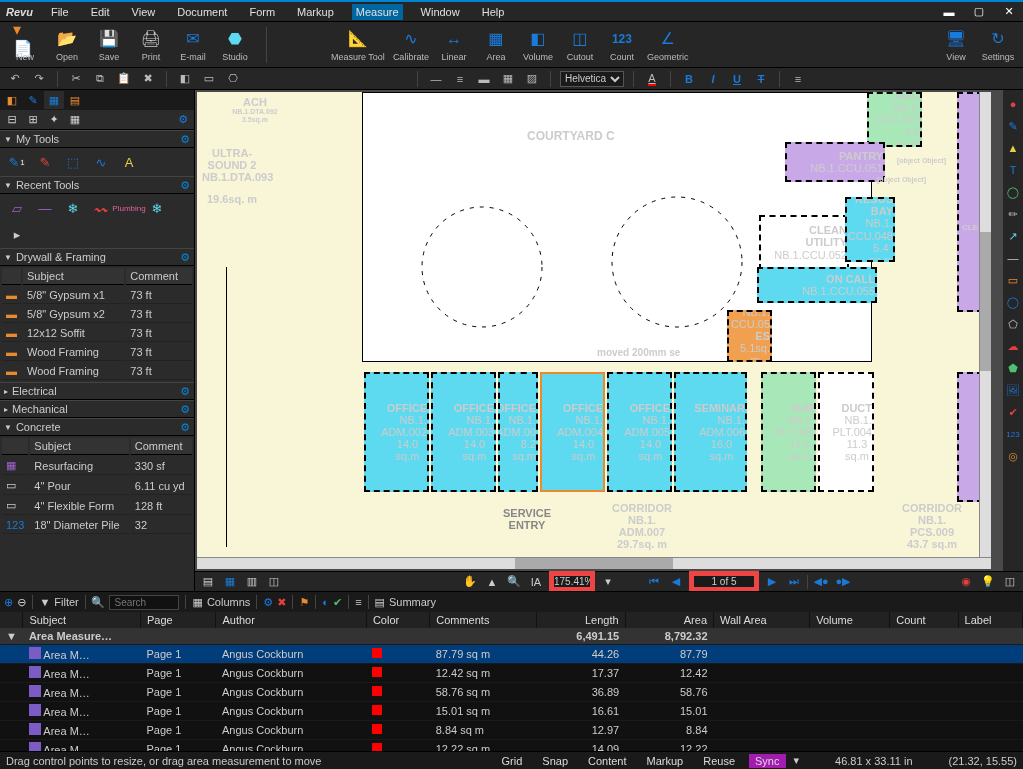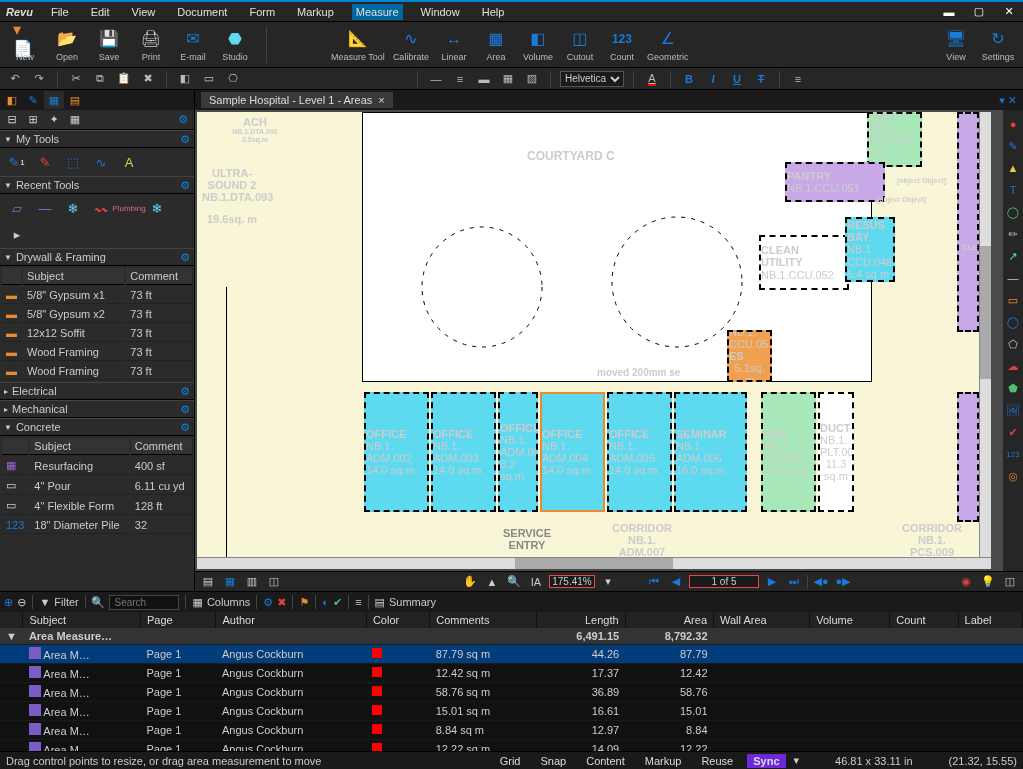--- a/index.html
+++ b/index.html
@@ -53,52 +53,52 @@
 .centerwrap { flex:1; display:flex; flex-direction:column; min-width:0; }
 .doctab { height:20px; background:#1a1a1a; display:flex; align-items:center; padding:0 6px; }
 .doctab .tab { background:#3a3a3a; color:#ddd; padding:2px 8px; font-size:10px; display:flex;align-items:center;gap:6px;}
 .doctab .spacer{flex:1;}
 .canvas { flex:1; background:#4a4a4a; position:relative; overflow:hidden; display:flex; }
 .canvas .plan { flex:1; background:#f9f6d8; position:relative; margin:2px 12px 2px 2px; overflow:hidden;}
 .canvas .rsidebar { width:20px; background:#262626; display:flex; flex-direction:column; gap:6px; align-items:center; padding:6px 0;}
 .canvas .rsidebar .rt { width:16px;height:16px;display:flex;align-items:center;justify-content:center;font-size:11px;}
 
 
-.room { position:absolute; border:2px dashed #000; font-size:8px; text-align:center; display:flex; flex-direction:column; justify-content:center; align-items:flex-start; line-height:1.1; overflow:hidden;}
+.room { position:absolute; border:2px dashed #000; font-size:8px; text-align:center; display:flex; flex-direction:column; justify-content:center; align-items:flex-end; line-height:1.1; overflow:hidden;padding-left:22px;}
 .room.cyan { background:#5dd9f0; }
 .room.green { background:#a8e8b8; }
 .room.purple { background:#c9a8e8; }
 .room.orange { background:#f0a04e; }
 .room.white { background:#fff; }
 .plan .label { position:absolute; font-size:9px; font-weight:bold; text-align:center; line-height:1.1;}
 
 
 .canvasbar { height:20px; background:#262626; display:flex; align-items:center; padding:0 4px; gap:4px; font-size:10px; border-top:1px solid #000;}
 .canvasbar .btn { width:18px; height:16px; display:flex;align-items:center;justify-content:center;}
 .canvasbar .spacer{flex:1;}
-.canvasbar input[type=text]{ width:46px; background:#1a1a1a; border:1px solid #ef4444; color:#ccc; font-size:10px; text-align:center;}
+.canvasbar input[type=text]{ width:46px; background:#1a1a1a; border:5px solid #ef4444; color:#ccc; font-size:10px; text-align:center;}
 
 
 .markups { height:160px; background:#111; border-top:1px solid #000; display:flex; flex-direction:column; }
 .markups .mtoolbar { height:20px; background:#1a1a1a; display:flex; align-items:center; padding:0 4px; gap:4px; font-size:10px; }
 .markups .mtoolbar .sep { width:1px; height:14px; background:#444; margin:0 2px;}
 .markups .mtoolbar input{ background:#111; border:1px solid #444; color:#ccc; font-size:10px; padding:1px 4px;}
 .markups table { width:100%; border-collapse:collapse; font-size:10px; }
 .markups th { background:#222; text-align:left; padding:2px 6px; border-right:1px solid #111; font-weight:normal; color:#ddd;}
 .markups td { padding:2px 6px; border-bottom:1px solid #1a1a1a;}
 .markups .grouprow { background:#333; font-weight:bold; }
 .markups .selrow { background:#003d7a; }
 .markups .sq { display:inline-block; width:10px; height:10px; background:#f00; }
 .markups .micon { display:inline-block; width:12px; height:12px; background:#7a5cc4; }
 
 
 .statusbar { height:18px; background:#1a1a1a; display:flex; align-items:center; padding:0 6px; gap:8px; font-size:10px; border-top:1px solid #000;}
 .statusbar .spacer{flex:1;}
 .statusbar .stbtn { padding:1px 6px; color:#ddd;}
-.statusbar .stbtn.active { background:#6d28d9;font-weight:bold; }
+.statusbar .stbtn.active { background:#a21caf; }
 
 
 .c-orange{color:#e88b2e;} .c-blue{color:#1a7ad9;} .c-cyan{color:#5dd9f0;} .c-red{color:#e04040;} .c-yellow{color:#e6d040;} .c-green{color:#50c070;} .c-purple{color:#a060d0;}
 svg { display:block; }
 </style>
 </head>
 <body>
 
 <div class="window">
 
@@ -332,21 +332,21 @@
       <table class="minitbl" style="width:100%">
         <tbody>
             <tr>
               <th class="iconcol"></th>
               <th>Subject</th>
               <th>Comment</th>
             </tr>
         <tr>
               <td class="c-purple">▦</td>
               <td>Resurfacing</td>
-              <td>400 sf</td>
+              <td>330 sf</td>
             </tr>
         <tr>
               <td>▭</td>
               <td>4" Pour</td>
               <td>6.11 cu yd</td>
             </tr>
         <tr>
               <td>▭</td>
               <td>4" Flexible Form</td>
               <td>128 ft</td>
@@ -354,28 +354,20 @@
         <tr>
               <td class="c-blue">123</td>
               <td>18" Diameter Pile</td>
               <td>32</td>
             </tr>
       </tbody>
         </table>
     </div>
 
     <div class="centerwrap">
-      <div class="doctab">
-        <div class="tab">
-            <span>Sample Hospital - Level 1 - Areas</span>
-            <span>×</span>
-          </div>
-        <span class="spacer"></span>
-        <span class="c-blue">▾ ✕</span>
-      </div>
 
       <div class="canvas">
         <div class="plan">
 
           <div style="position:absolute;left:165px;top:0;width:510px;height:270px;background:#fff;border:1px solid #000;"></div>
           <div class="label" style="left:330px;top:38px;font-size:12px">COURTYARD C</div>
 
           <svg style="position:absolute;left:210px;top:100px" width="150" height="150">
               <circle cx="75" cy="75" r="60" fill="none" stroke="#000" stroke-dasharray="4 6"></circle>
             </svg>
@@ -408,20 +400,24 @@
               <b>PANTRY</b>
               <span>NB.1.CCU.051</span>
             </div>
           <div class="label" style="left:680px;top:84px;font-size:7px">[object Object]</div>
           <div class="label" style="left:700px;top:65px;font-size:7px">[object Object]</div>
           <div class="room white" style="left:562px;top:123px;width:90px;height:55px">
               <b>CLEAN</b>
               <b>UTILITY</b>
               <span>NB.1.CCU.052</span>
             </div>
+          <div class="room cyan" style="left:560px;top:175px;width:120px;height:36px">
+              <b>ON CALL</b>
+              <span>NB.1.CCU.055</span>
+            </div>
           <div class="room cyan" style="left:648px;top:105px;width:50px;height:65px">
               <b>RESUS</b>
               <b>BAY</b>
               <span>NB.1.</span>
               <span>CCU.048</span>
               <span>5.4 sq.m</span>
             </div>
           <div class="room purple" style="left:760px;top:0;width:22px;height:220px"></div>
           <div class="label" style="left:765px;top:132px;font-size:8px">CLE</div>
           <div class="room orange" style="left:530px;top:218px;width:45px;height:52px">
@@ -467,21 +463,21 @@
               <span>NB.1.</span>
               <span>ADM.006</span>
               <span>16.0 sq.m</span>
             </div>
           <div class="room green" style="left:564px;top:280px;width:55px;height:120px">
               <b>HUB</b>
               <span>NB.1.</span>
               <span>PLT.005</span>
               <span>11.0 sq.m</span>
             </div>
-          <div class="room white" style="left:621px;top:280px;width:36px;height:120px">
+          <div class="room white" style="left:621px;top:280px;width:56px;height:120px">
               <b>DUCT</b>
               <span>NB.1.</span>
               <span>PLT.004</span>
               <span>11.3 sq.m</span>
             </div>
           <div class="room purple" style="left:760px;top:280px;width:22px;height:130px"></div>
 
           <div class="label" style="left:290px;top:415px;width:80px;color:#888">
               <div>SERVICE</div>
               <div>ENTRY</div>

